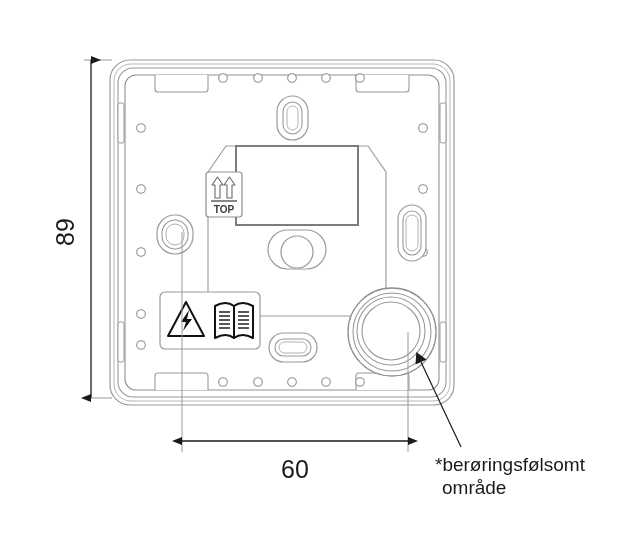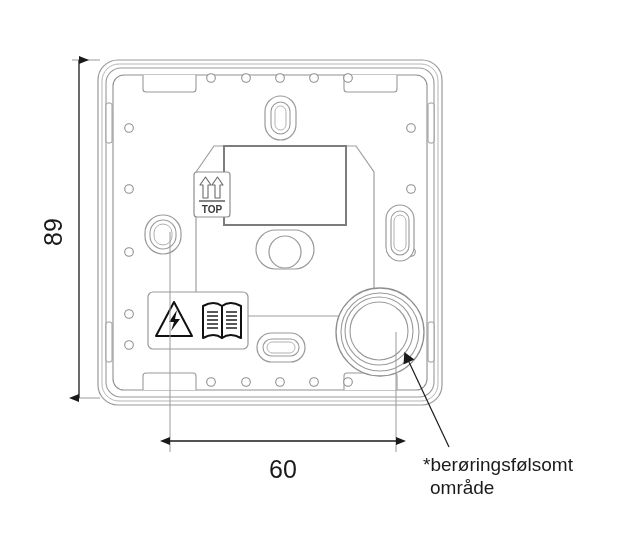--- a/index.html
+++ b/index.html
@@ -10,21 +10,21 @@
   body {
     width: 640px;
     height: 533px;
     position: relative;
     overflow: hidden;
     font-family: "Liberation Sans", sans-serif;
     color: #111111;
   }
   #drawing-root {
     position: absolute;
-    left: 0;
+    left: 12px;
     top: 0;
     width: 528px;
     height: 533px;
   }
   svg {
     display: block;
   }
   .dim-text {
     font-family: "Liberation Sans", sans-serif;
     font-size: 25px;

